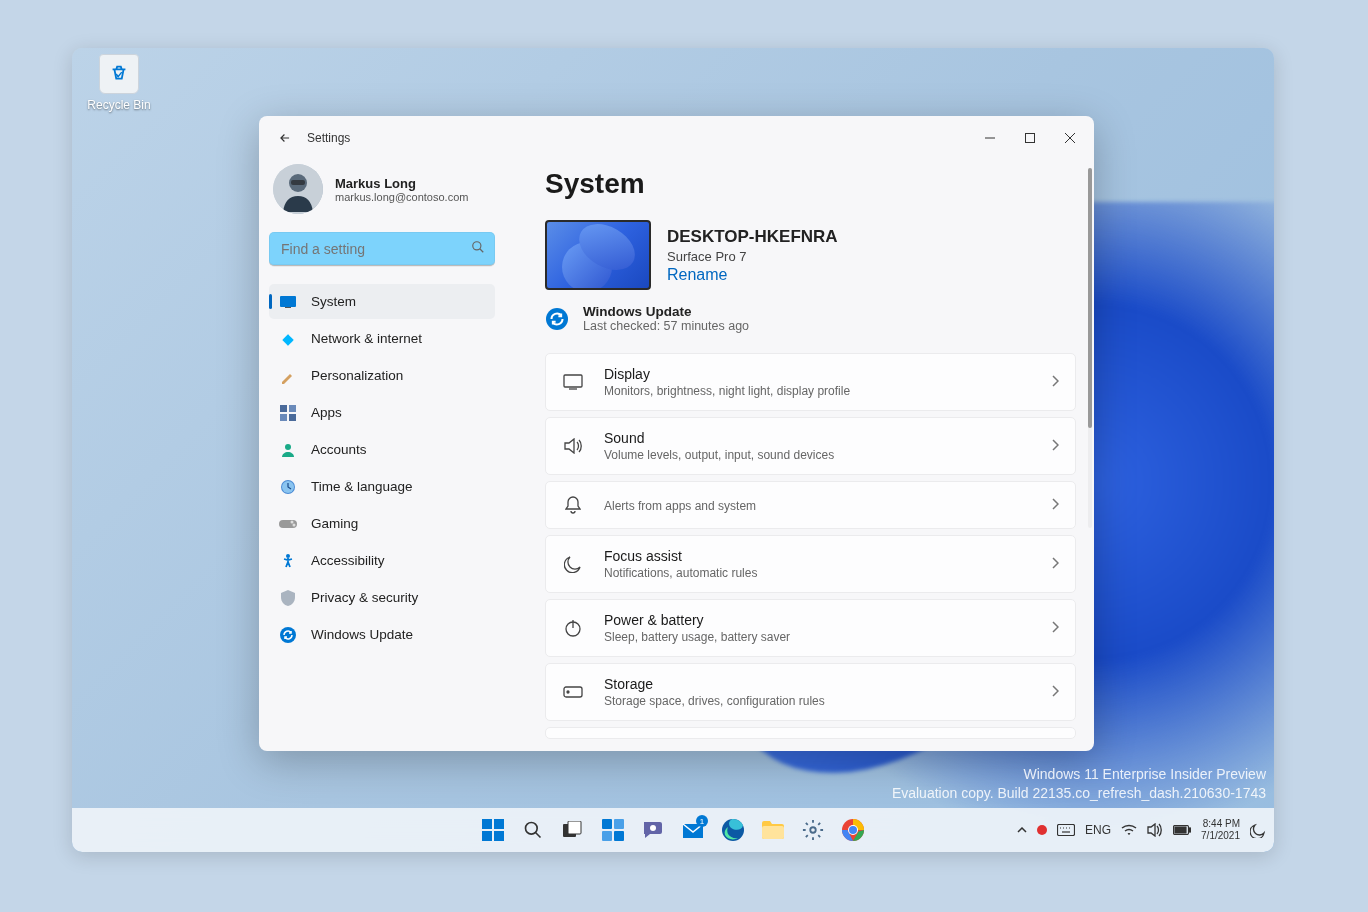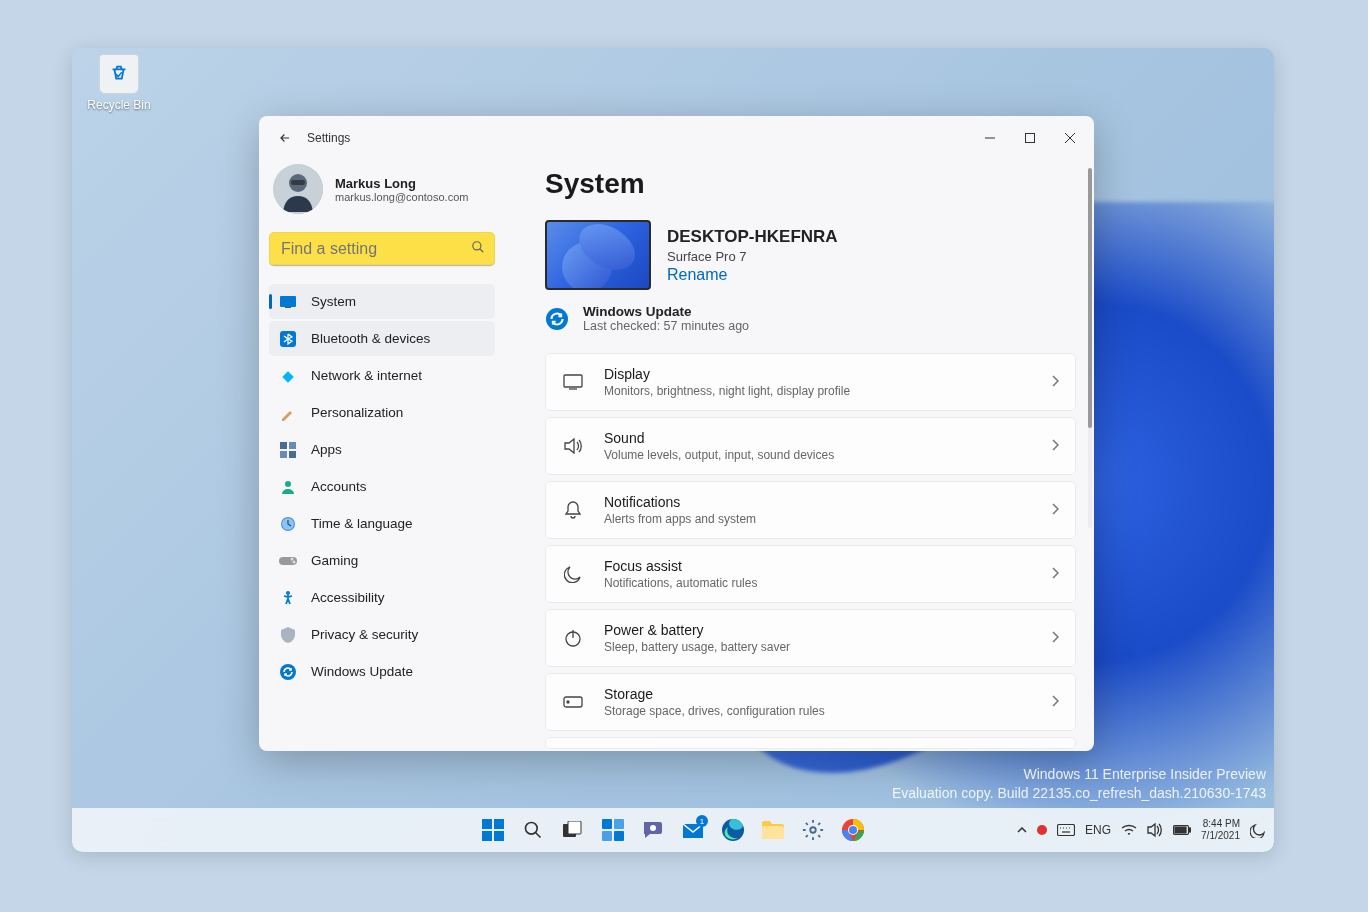--- a/index.html
+++ b/index.html
@@ -144,23 +144,23 @@
     .search-box {
       position: relative;
       margin-bottom: 18px;
     }
     .search-box input {
       width: 100%;
       height: 34px;
       border: none;
       border-bottom: 1px solid #bbb;
       border-radius: 5px;
-      background: #fde047;
+      background: #7dd3fc;
       padding: 0 34px 0 12px;
-      font-size: 16px;
+      font-size: 14px;
       color: #333;
       box-shadow: 0 1px 0 rgba(0,0,0,0.05), inset 0 0 0 1px rgba(0,0,0,0.04);
     }
     .search-box .search-icon {
       position: absolute;
       right: 10px;
       top: 50%;
       transform: translateY(-50%);
       color: #666;
     }
@@ -429,29 +429,20 @@
 
         <div class="nav">
           <div class="nav-item active">
             <span class="icon">
               <svg width="16" height="12" viewBox="0 0 16 12">
                   <rect x="0" y="0" width="16" height="11" rx="1" fill="#0078d4"></rect>
                   <rect x="5" y="11" width="6" height="1" fill="#555"></rect>
                 </svg>
             </span>
             <span>System</span>
-          </div>
-          <div class="nav-item hover">
-            <span class="icon">
-              <svg width="16" height="16" viewBox="0 0 16 16">
-                  <rect width="16" height="16" rx="3" fill="#0078d4"></rect>
-                  <path d="M8 3v10l4-3-4-2 4-2-4-3M4 5l4 3-4 3" stroke="#fff" stroke-width="1.2" fill="none"></path>
-                </svg>
-            </span>
-            <span>Bluetooth &amp; devices</span>
           </div>
           <div class="nav-item">
             <span class="icon" style="color:#00b7ff">◆</span>
             <span>Network &amp; internet</span>
           </div>
           <div class="nav-item">
             <span class="icon">
               <svg width="16" height="16" viewBox="0 0 16 16">
                   <path d="M2 14l8-8 2 2-8 8H2v-2z" fill="#d4a060"></path>
                 </svg>
@@ -586,21 +577,20 @@
               </svg></span>
         </div>
 
         <div class="setting-card">
           <span class="card-icon">
             <svg width="16" height="18" viewBox="0 0 16 18" fill="none" stroke="currentColor" stroke-width="1.3">
                 <path d="M8 1a5 5 0 00-5 5v4l-2 3h14l-2-3V6a5 5 0 00-5-5zM6 15a2 2 0 004 0"></path>
               </svg>
           </span>
           <div class="card-text">
-            <div class="card-title">Notifications</div>
             <div class="card-sub">Alerts from apps and system</div>
           </div>
           <span class="chevron"><svg width="8" height="12" viewBox="0 0 8 12" fill="none" stroke="currentColor" stroke-width="1.5">
                 <path d="M2 1l5 5-5 5"></path>
               </svg></span>
         </div>
 
         <div class="setting-card">
           <span class="card-icon">
             <svg width="18" height="18" viewBox="0 0 18 18" fill="none" stroke="currentColor" stroke-width="1.3">

